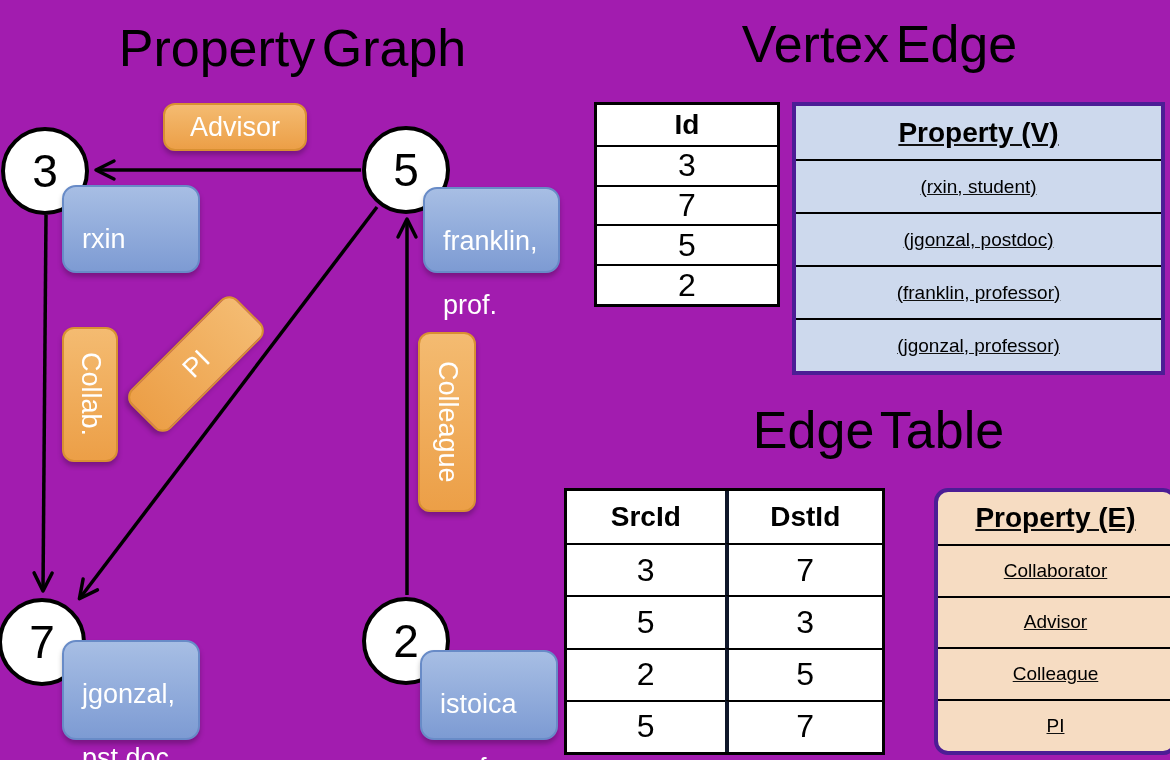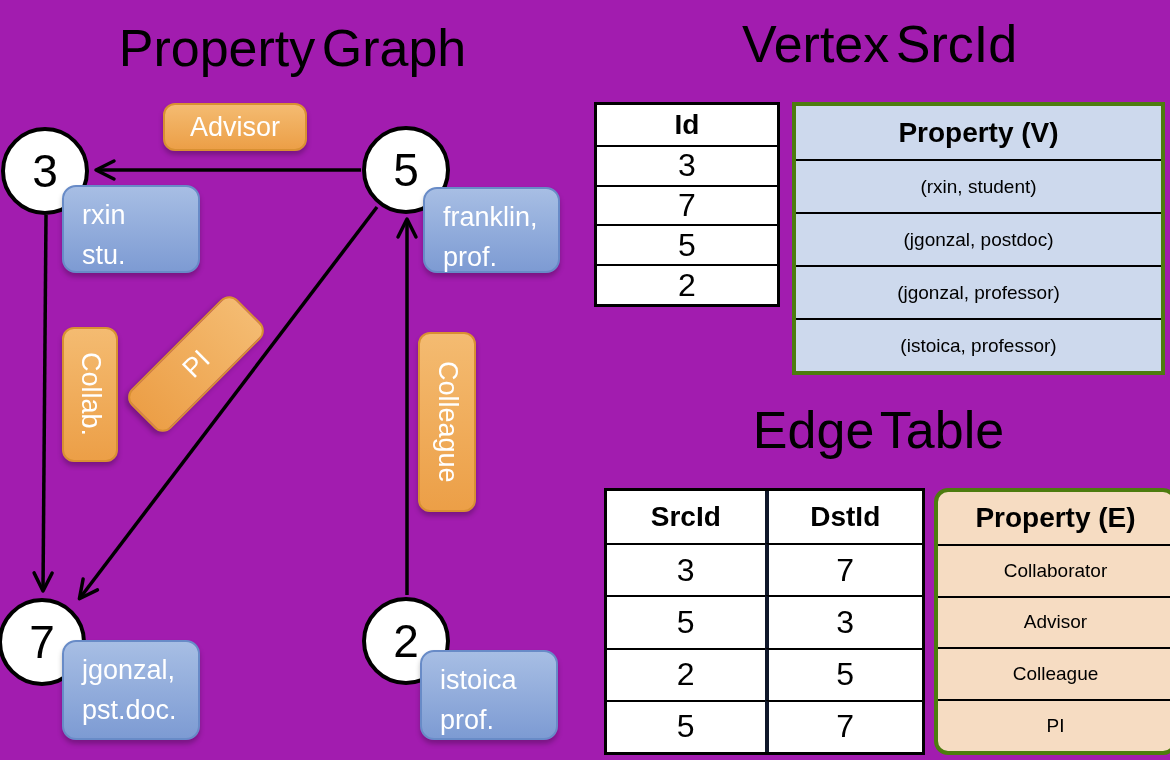--- a/index.html
+++ b/index.html
@@ -18,21 +18,21 @@
     font-size:46px;color:#000;box-sizing:border-box;z-index:2;
   }
   
   .vbox{
     position:absolute;border-radius:14px;color:var(--label_text,#fff);
     background:linear-gradient(to bottom,var(--blue_top,#a7bee4),var(--blue_bottom,#7d9bd3));
     border:2px solid var(--blue_border,#688bc7);
     box-shadow:0 4px 5px rgba(0,0,0,.25);
     font-size:27px;line-height:40px;padding:8px 0 0 18px;box-sizing:border-box;z-index:3;
   }
-  .vbox span{display:block;}
+  .vbox span{display:block;margin-top:24px;}
   
   .ebox{
     position:absolute;border-radius:12px;color:var(--label_text,#fff);
     background:linear-gradient(to bottom,var(--orange_top,#f4bb71),var(--orange_bottom,#ec9f47));
     border:2px solid var(--orange_border,#d89032);
     box-shadow:0 4px 5px rgba(0,0,0,.25);
     display:flex;align-items:center;justify-content:center;
     font-size:27px;box-sizing:border-box;z-index:3;
   }
   .vtext{writing-mode:vertical-rl;}
@@ -44,31 +44,31 @@
   .tbl{position:absolute;display:grid;box-sizing:border-box;background:#fff;}
   .tbl .cell{
     display:flex;align-items:center;justify-content:center;box-sizing:border-box;
     font-size:19px;color:#000;white-space:nowrap;
   }
   .tbl .hdr{font-weight:700;font-size:28px;}
   .tbl .num{font-size:32px;}
   .tbl .bt{border-top:2px solid #000;}
   .tbl .bl{border-left:4px solid #0f172a;}
   .thin-border{border:3px solid #000;}
-  .thick-border{border:4px solid #4d7c0f;}
+  .thick-border{border:4px solid #4c1d95;text-decoration:underline;}
   .vfill{background:var(--vertex_cell_bg,#cdd9ed);}
   .efill{background:var(--edge_cell_bg,#f6dcc2);}
 </style>
 </head>
 <body>
 
 <div id="canvas">
 
   <div class="title" style="left:0;top:18px;width:585px;">Property Graph</div>
-  <div class="title" style="left:594px;top:14px;width:571px;">Vertex SrcId</div>
+  <div class="title" style="left:594px;top:14px;width:571px;">Vertex Edge</div>
   <div class="title" style="left:592px;top:400px;width:573px;">Edge Table</div>
 
   <svg id="edges" width="585" height="760">
     <defs>
       <marker id="arrow" markerUnits="userSpaceOnUse" markerWidth="26" markerHeight="26" refX="20" refY="12" orient="auto">
         <path d="M3,3 L21,12 L3,21" fill="none" stroke="#000" stroke-width="3.5" stroke-linecap="round" stroke-linejoin="round"></path>
       </marker>
     </defs>
     <line x1="361" y1="170" x2="97" y2="170" stroke="#000" stroke-width="3.5" marker-end="url(#arrow)"></line>
     <line x1="46" y1="215" x2="43" y2="590" stroke="#000" stroke-width="3.5" marker-end="url(#arrow)"></line>
@@ -84,21 +84,20 @@
   </div>
   <div class="node" style="left:-2px;top:598px;">
     <span>7</span>
   </div>
   <div class="node" style="left:362px;top:597px;">
     <span>2</span>
   </div>
 
   <div class="vbox" style="left:62px;top:185px;width:138px;height:88px;">
     <span>rxin</span>
-    <span>stu.</span>
   </div>
   <div class="vbox" style="left:423px;top:187px;width:137px;height:86px;">
     <span>franklin,</span>
     <span>prof.</span>
   </div>
   <div class="vbox" style="left:62px;top:640px;width:138px;height:100px;">
     <span>jgonzal,</span>
     <span>pst.doc.</span>
   </div>
   <div class="vbox" style="left:420px;top:650px;width:138px;height:90px;">
@@ -124,25 +123,25 @@
     <div class="cell num bt">3</div>
     <div class="cell num bt">7</div>
     <div class="cell num bt">5</div>
     <div class="cell num bt">2</div>
   </div>
 
   <div class="tbl thick-border vfill" style="left:792px;top:102px;width:373px;height:273px;grid-template-rows:repeat(5,1fr);">
     <div class="cell hdr">Property (V)</div>
     <div class="cell bt">(rxin, student)</div>
     <div class="cell bt">(jgonzal, postdoc)</div>
+    <div class="cell bt">(franklin, professor)</div>
     <div class="cell bt">(jgonzal, professor)</div>
-    <div class="cell bt">(istoica, professor)</div>
   </div>
 
-  <div class="tbl thin-border" style="left:604px;top:488px;width:321px;height:267px;grid-template-columns:1fr 1fr;grid-template-rows:repeat(5,1fr);">
+  <div class="tbl thin-border" style="left:564px;top:488px;width:321px;height:267px;grid-template-columns:1fr 1fr;grid-template-rows:repeat(5,1fr);">
     <div class="cell hdr">SrcId</div>
     <div class="cell hdr bl">DstId</div>
     <div class="cell num bt">3</div>
     <div class="cell num bt bl">7</div>
     <div class="cell num bt">5</div>
     <div class="cell num bt bl">3</div>
     <div class="cell num bt">2</div>
     <div class="cell num bt bl">5</div>
     <div class="cell num bt">5</div>
     <div class="cell num bt bl">7</div>

